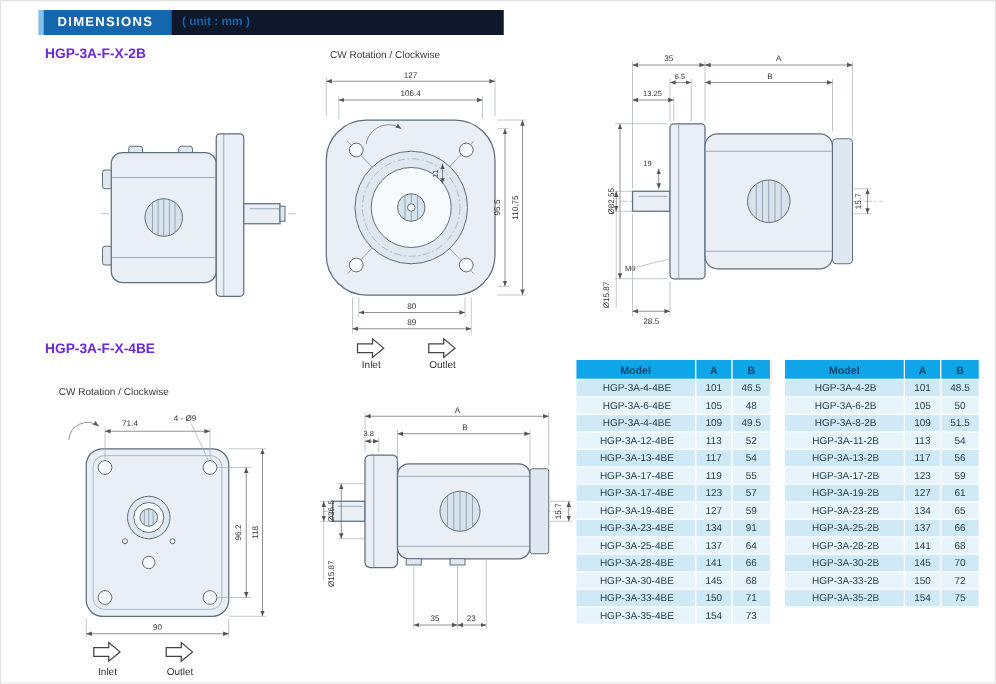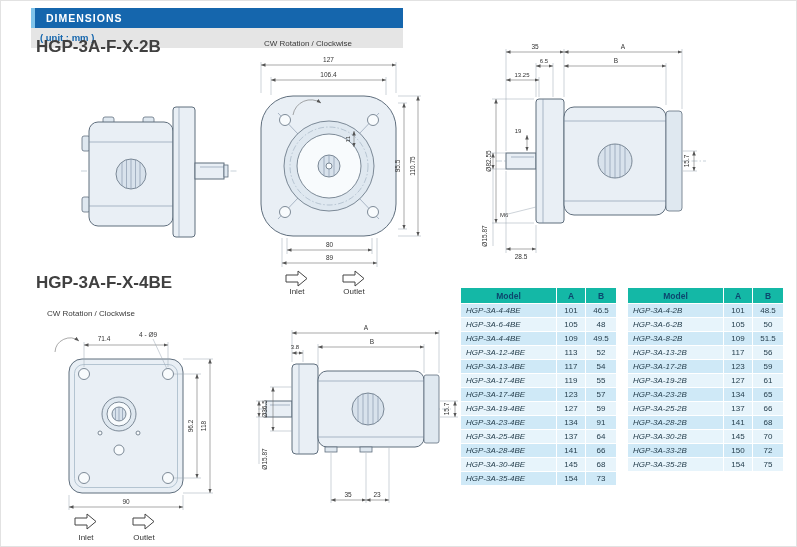--- a/index.html
+++ b/index.html
@@ -1,49 +1,49 @@
 <!DOCTYPE html>
 <html><head>
 <meta charset="utf-8">
 <style>
   html,body{margin:0;padding:0;background:#fff;}
   .page{position:relative;width:797px;height:547px;background:#ffffff;
         font-family:"Liberation Sans",sans-serif;overflow:hidden;border:1px solid #e2e2e2;box-sizing:border-box;}
   
-  .banner{position:absolute;left:30px;top:7px;width:372px;height:20px;display:flex;flex-direction:column;}
+  .banner{position:absolute;left:30px;top:7px;width:372px;height:20px;display:flex;}
   .banner-dark{background:#1566ad;color:#fff;font-weight:bold;font-size:10.5px;letter-spacing:1px;
                line-height:20px;padding:0 14px 0 11px;border-left:4px solid #7fc3ea;}
-  .banner-light{flex:1;background:#e5e5e5;color:#1566ad;font-weight:bold;font-size:9.5px;
+  .banner-light{flex:1;background:#0f172a;color:#1566ad;font-weight:bold;font-size:9.5px;
                 line-height:20px;padding-left:9px;}
-  .sec-title{position:absolute;color:#404040;font-weight:bold;font-size:17px;}
+  .sec-title{position:absolute;color:#6d28d9;font-weight:bold;font-size:11px;}
   .note{position:absolute;font-size:8px;color:#3a3a3a;}
   svg{position:absolute;}
   
   .part{fill:#e9eff5;stroke:#5f6e7d;stroke-width:1;}
   .part2{fill:#dfe8f0;stroke:#5f6e7d;stroke-width:.8;}
   .hole{fill:#f8fbfd;stroke:#5f6e7d;stroke-width:.8;}
   .hatch{fill:#d8e2ec;stroke:#5f6e7d;stroke-width:.8;}
   .hline{stroke:#7d8fa5;stroke-width:.6;fill:none;}
   .inner{fill:none;stroke:#9db1c2;stroke-width:.7;}
   .dl{stroke:#6f6f6f;stroke-width:.6;fill:none;}
   .ext{stroke:#9aa7b2;stroke-width:.5;fill:none;}
   .cl{stroke:#8fa0b2;stroke-width:.5;fill:none;stroke-dasharray:6 2 1.5 2;}
   text.dim{font-size:6.5px;fill:#333;font-family:"Liberation Sans",sans-serif;}
   text.dim6{font-size:6px;fill:#333;font-family:"Liberation Sans",sans-serif;}
   text.lbl{font-size:8px;fill:#333;font-family:"Liberation Sans",sans-serif;}
   .arrowshape{fill:#ffffff;stroke:#444;stroke-width:1;}
   
   .tbl-wrap{position:absolute;}
   table{border-collapse:collapse;table-layout:fixed;width:153px;font-size:8px;}
-  th{background:#14b8a6;color:#0c466e;font-weight:bold;border:1px solid #fff;padding:2.5px 0;font-size:8.5px;}
+  th{background:#0ea5e9;color:#0c466e;font-weight:bold;border:1px solid #fff;padding:2.5px 0;font-size:8.5px;}
   td{border:1px solid #fff;padding:2px 3px;color:#27404f;text-align:center;white-space:nowrap;}
   th:first-child,td:first-child{width:95px;}
   th:nth-child(2),td:nth-child(2){width:28px;}
   th:nth-child(3),td:nth-child(3){width:30px;}
-  td:first-child{text-align:left;padding-left:5px;font-style:italic;}
+  td:first-child{text-align:center;padding-left:5px;}
   tbody tr:nth-child(odd){background:#cfe9f7;}
   tbody tr:nth-child(even){background:#e7f4fb;}
 </style>
 </head>
 <body>
 
 <div class="page">
 
   <div class="banner">
     <div class="banner-dark">DIMENSIONS</div>
@@ -383,20 +383,25 @@
             <td>HGP-3A-28-4BE</td>
             <td>141</td>
             <td>66</td>
           </tr>
           <tr>
             <td>HGP-3A-30-4BE</td>
             <td>145</td>
             <td>68</td>
           </tr>
           <tr>
+            <td>HGP-3A-33-4BE</td>
+            <td>150</td>
+            <td>71</td>
+          </tr>
+          <tr>
             <td>HGP-3A-35-4BE</td>
             <td>154</td>
             <td>73</td>
           </tr>
         </tbody>
     </table>
   </div>
   <div class="tbl-wrap" style="left:626px;top:286px">
     <table>
       <thead>
@@ -416,20 +421,25 @@
             <td>HGP-3A-6-2B</td>
             <td>105</td>
             <td>50</td>
           </tr>
           <tr>
             <td>HGP-3A-8-2B</td>
             <td>109</td>
             <td>51.5</td>
           </tr>
           <tr>
+            <td>HGP-3A-11-2B</td>
+            <td>113</td>
+            <td>54</td>
+          </tr>
+          <tr>
             <td>HGP-3A-13-2B</td>
             <td>117</td>
             <td>56</td>
           </tr>
           <tr>
             <td>HGP-3A-17-2B</td>
             <td>123</td>
             <td>59</td>
           </tr>
           <tr>

